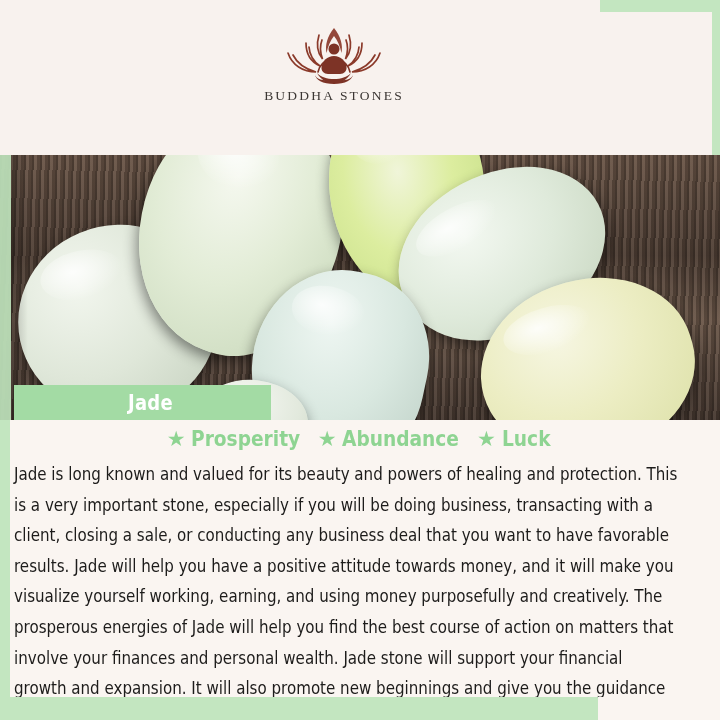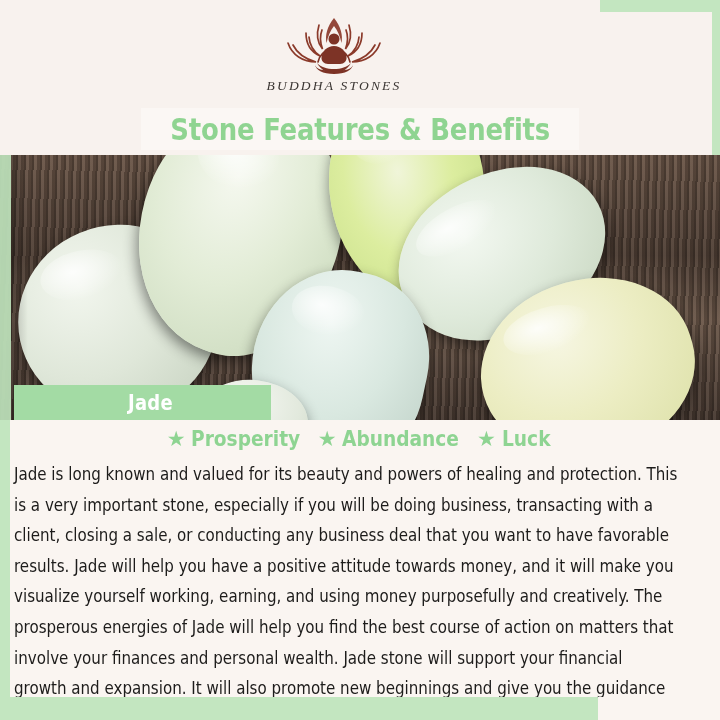--- a/index.html
+++ b/index.html
@@ -38,28 +38,27 @@
     top: 0;
     width: 600px;
     height: 12px;
     background: #f8f2ee;
   }
 
   
   .logo-block {
     position: absolute;
     left: 0;
-    top: 14px;
+    top: 24px;
     width: 668px;
     height: 92px;
     display: flex;
     flex-direction: column;
     align-items: center;
     justify-content: flex-start;
-    font-style: italic;
   }
   .logo-mark {
     width: 118px;
     height: 64px;
     display: block;
   }
   .logo-word {
     margin-top: 1px;
     font-family: "Liberation Serif", serif;
     font-size: 13.5px;
@@ -345,23 +344,20 @@
         <path d="M84 98 C92 106 104 110 118 110 C132 110 144 106 152 98 C144 112 132 118 118 118 C104 118 92 112 84 98 Z"></path>
       </g>
       <g fill="none" stroke="#7d3326" stroke-width="3.2" stroke-linecap="round">
         <path d="M112 68 C98 74 88 84 86 96"></path>
         <path d="M124 68 C138 74 148 84 150 96"></path>
       </g>
     </svg>
     <div class="logo-word">BUDDHA STONES</div>
   </div>
 
-  <div class="headline-band">
-    <div class="headline-text">Stone Features &amp; Benefits</div>
-  </div>
 
   <div class="photo">
     <div class="photo-wood"></div>
     <div class="stone s1"></div>
     <div class="stone s2"></div>
     <div class="stone s3"></div>
     <div class="stone s4"></div>
     <div class="stone s5"></div>
     <div class="stone s6"></div>
     <div class="stone s7"></div>

